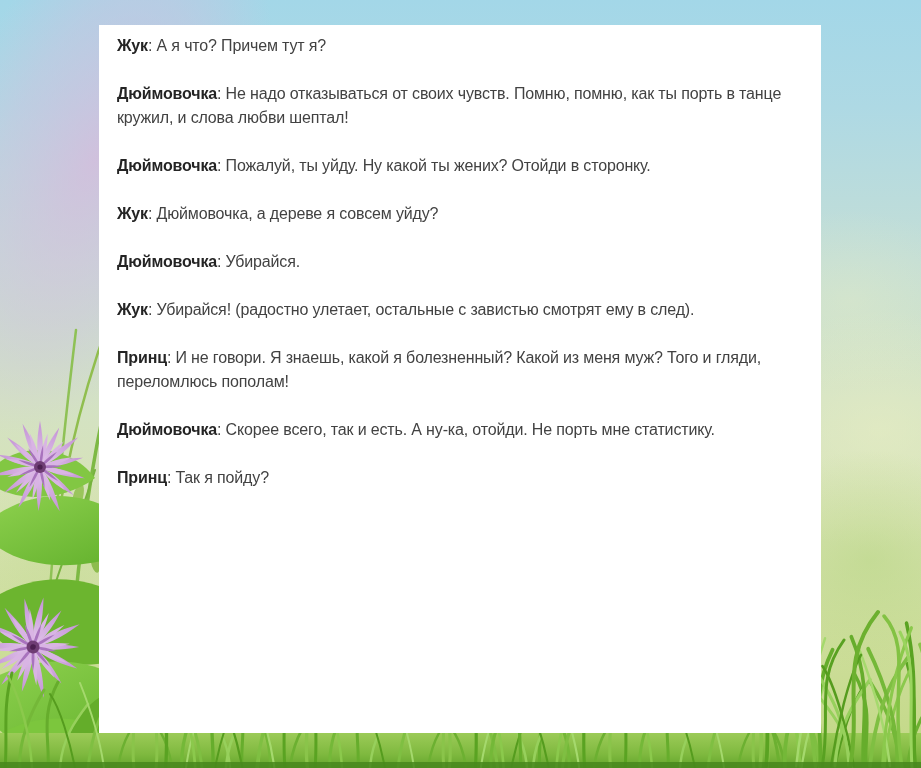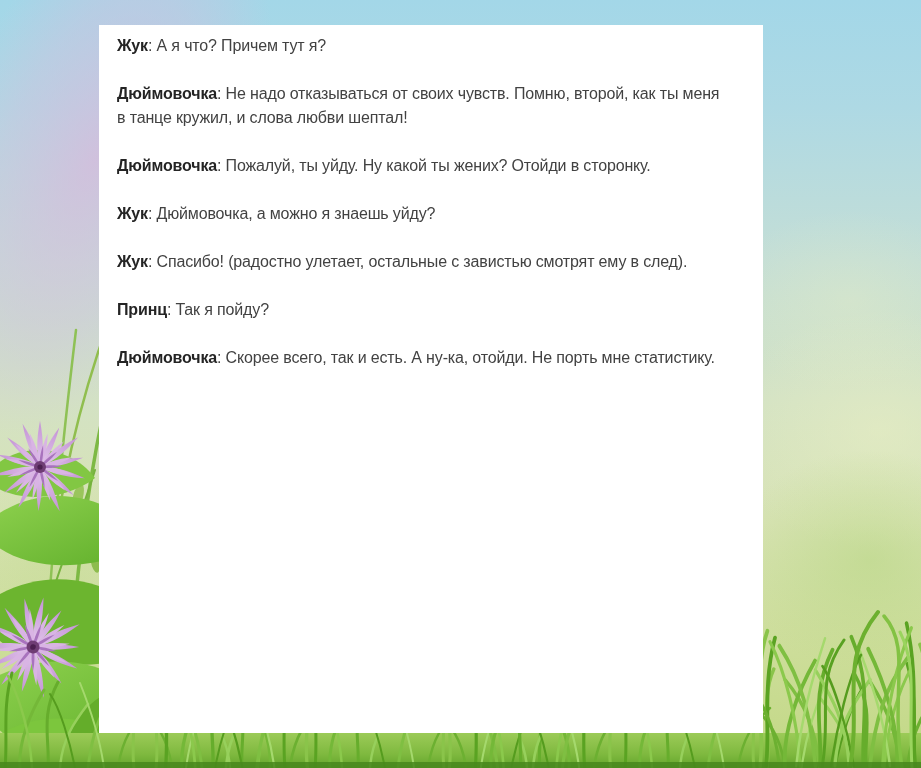--- a/index.html
+++ b/index.html
@@ -3,21 +3,21 @@
 <meta charset="utf-8">
 <style>
   html,body{margin:0;padding:0;}
   body{font-family:"Liberation Sans","DejaVu Sans",sans-serif;}
   .screen{
     position:relative;width:921px;height:768px;overflow:hidden;
     background:linear-gradient(180deg,#a3d7e8 0%,#aed9e4 14%,#c4ded6 34%,#d3e2c4 52%,#d8e3b4 68%,#cede9d 82%,#c2d884 100%);
   }
   .bg-art{position:absolute;left:0;top:0;width:921px;height:768px;display:block;}
   .content-box{
-    position:absolute;left:99px;top:25px;width:664px;height:708px;
+    position:absolute;left:99px;top:25px;width:722px;height:708px;
     background:#ffffff;box-sizing:border-box;
     padding:9px 34px 8px 18px;overflow:hidden;
   }
   .line{
     margin:0 0 24px 0;
     font-size:16px;line-height:24px;letter-spacing:-0.15px;
     color:#424242;
   }
   .line b{color:#242424;font-weight:700;}
 </style>
@@ -211,22 +211,24 @@
         <path d="M822,768 C832,712 814,682 844,640" stroke="#58a121" stroke-width="3"></path>
         <path d="M912,768 C908,700 918,668 900,632" stroke="#9ad45e" stroke-width="3"></path>
       </g>
       <rect x="0" y="762" width="921" height="6" fill="#48871d" opacity="0.85"></rect>
     </g>
   </svg>
 
   <div class="content-box">
     <div>
         <p class="line"><b>Жук</b><span>: А я что? Причем тут я?</span></p>
-        <p class="line"><b>Дюймовочка</b><span>: Не надо отказываться от своих чувств. Помню, второй, как ты меня в танце кружил, и слова любви шептал!</span></p>
+        <p class="line"><b>Дюймовочка</b><span>: Не надо отказываться от своих чувств. Помню, помню, как ты порть в танце кружил, и слова любви шептал!</span></p>
         <p class="line"><b>Дюймовочка</b><span>: Пожалуй, ты уйду. Ну какой ты жених? Отойди в сторонку.</span></p>
-        <p class="line"><b>Жук</b><span>: Дюймовочка, а можно я знаешь уйду?</span></p>
-        <p class="line"><b>Жук</b><span>: Спасибо! (радостно улетает, остальные с завистью смотрят ему в след).</span></p>
+        <p class="line"><b>Жук</b><span>: Дюймовочка, а дереве я совсем уйду?</span></p>
+        <p class="line"><b>Дюймовочка</b><span>: Убирайся.</span></p>
+        <p class="line"><b>Жук</b><span>: Убирайся! (радостно улетает, остальные с завистью смотрят ему в след).</span></p>
+        <p class="line"><b>Принц</b><span>: И не говори. Я знаешь, какой я болезненный? Какой из меня муж? Того и гляди, переломлюсь пополам!</span></p>
+        <p class="line"><b>Дюймовочка</b><span>: Скорее всего, так и есть. А ну-ка, отойди. Не порть мне статистику.</span></p>
         <p class="line"><b>Принц</b><span>: Так я пойду?</span></p>
-        <p class="line"><b>Дюймовочка</b><span>: Скорее всего, так и есть. А ну-ка, отойди. Не порть мне статистику.</span></p>
       </div>
   </div>
 
 </div>
 
 </body></html>

